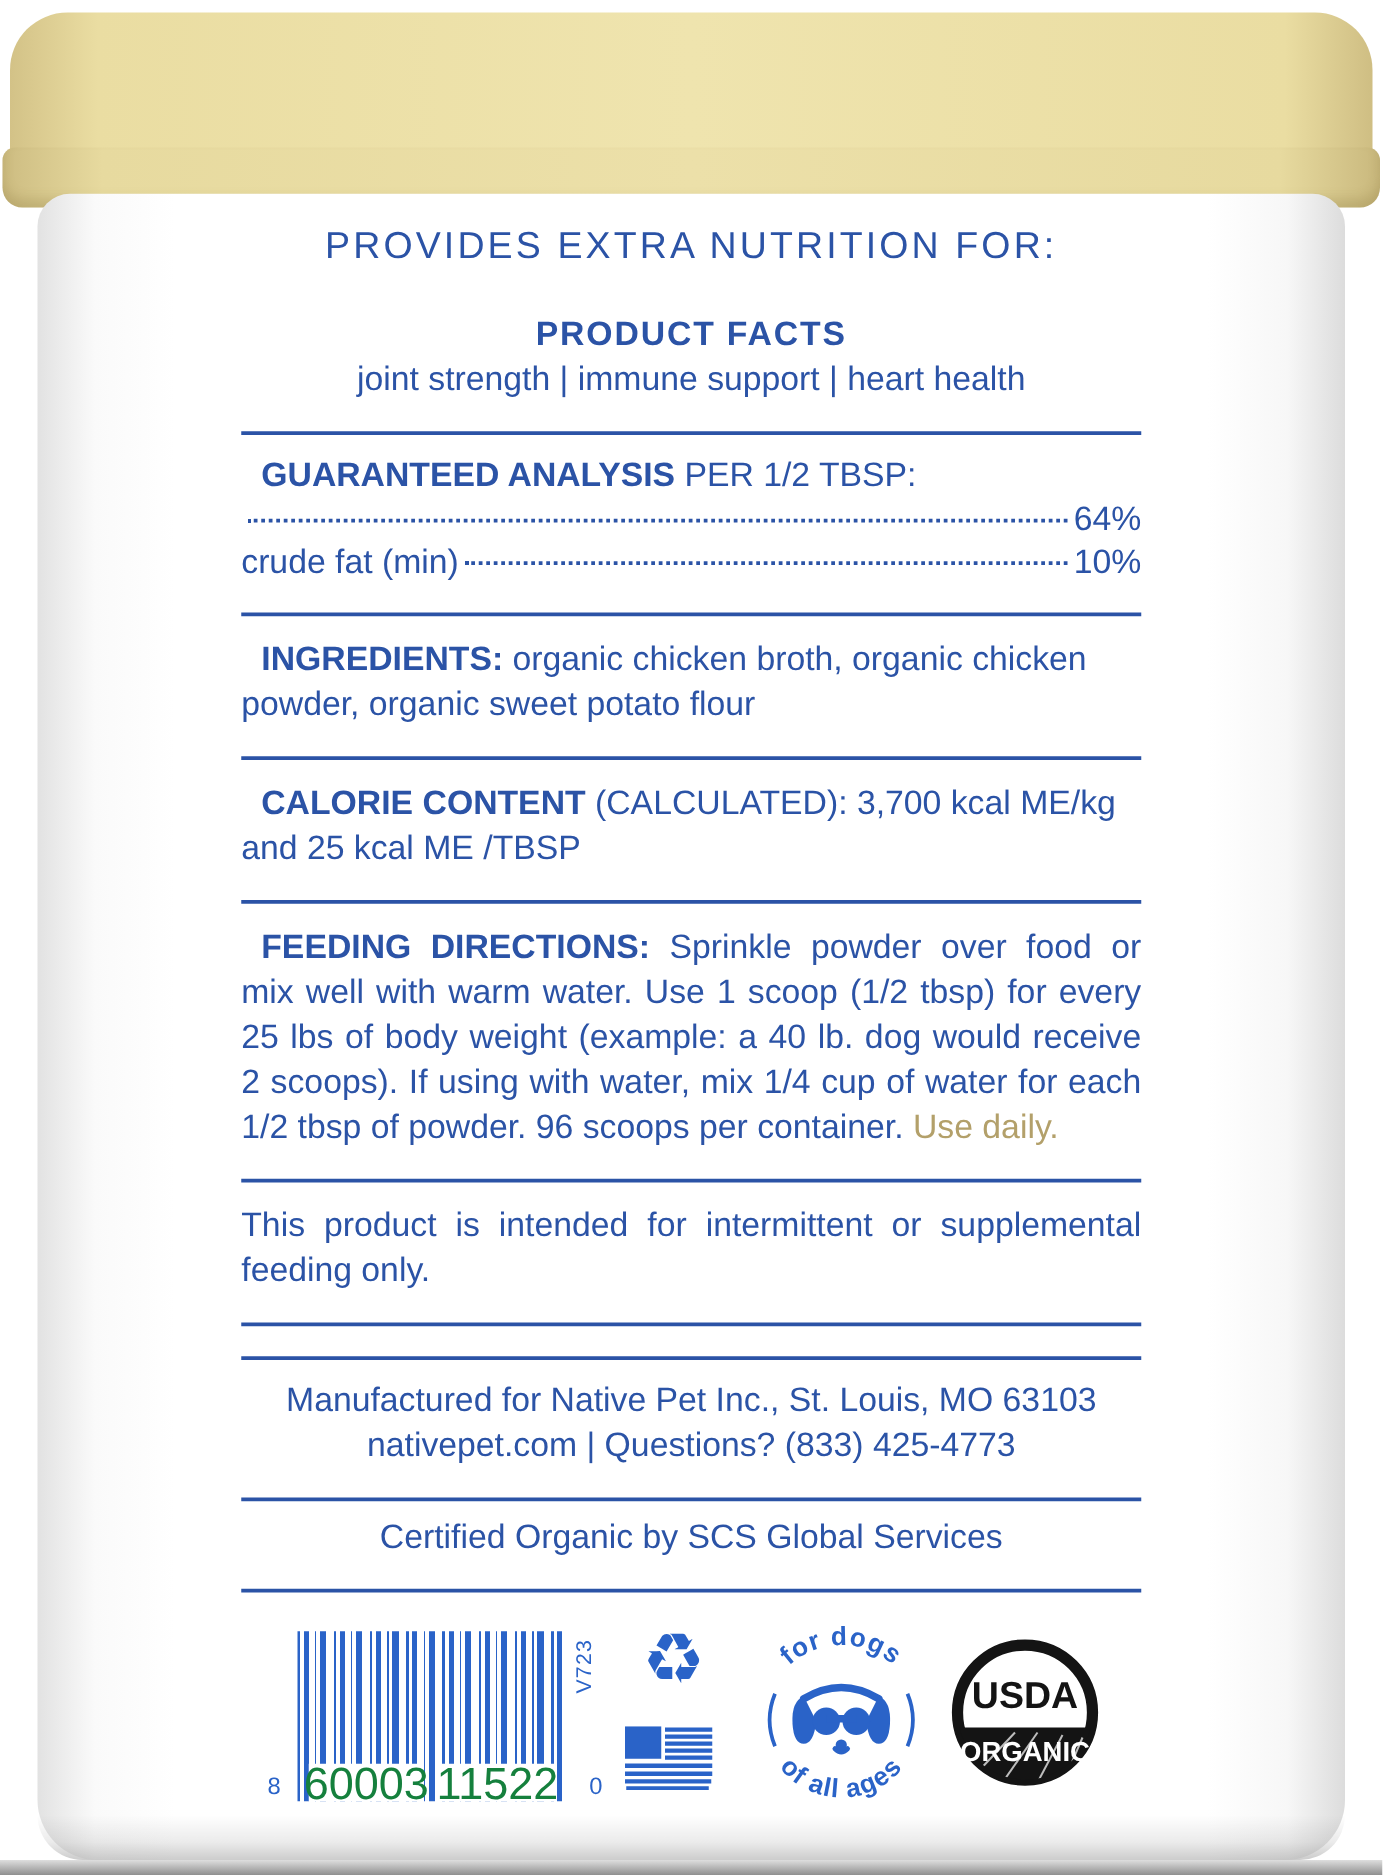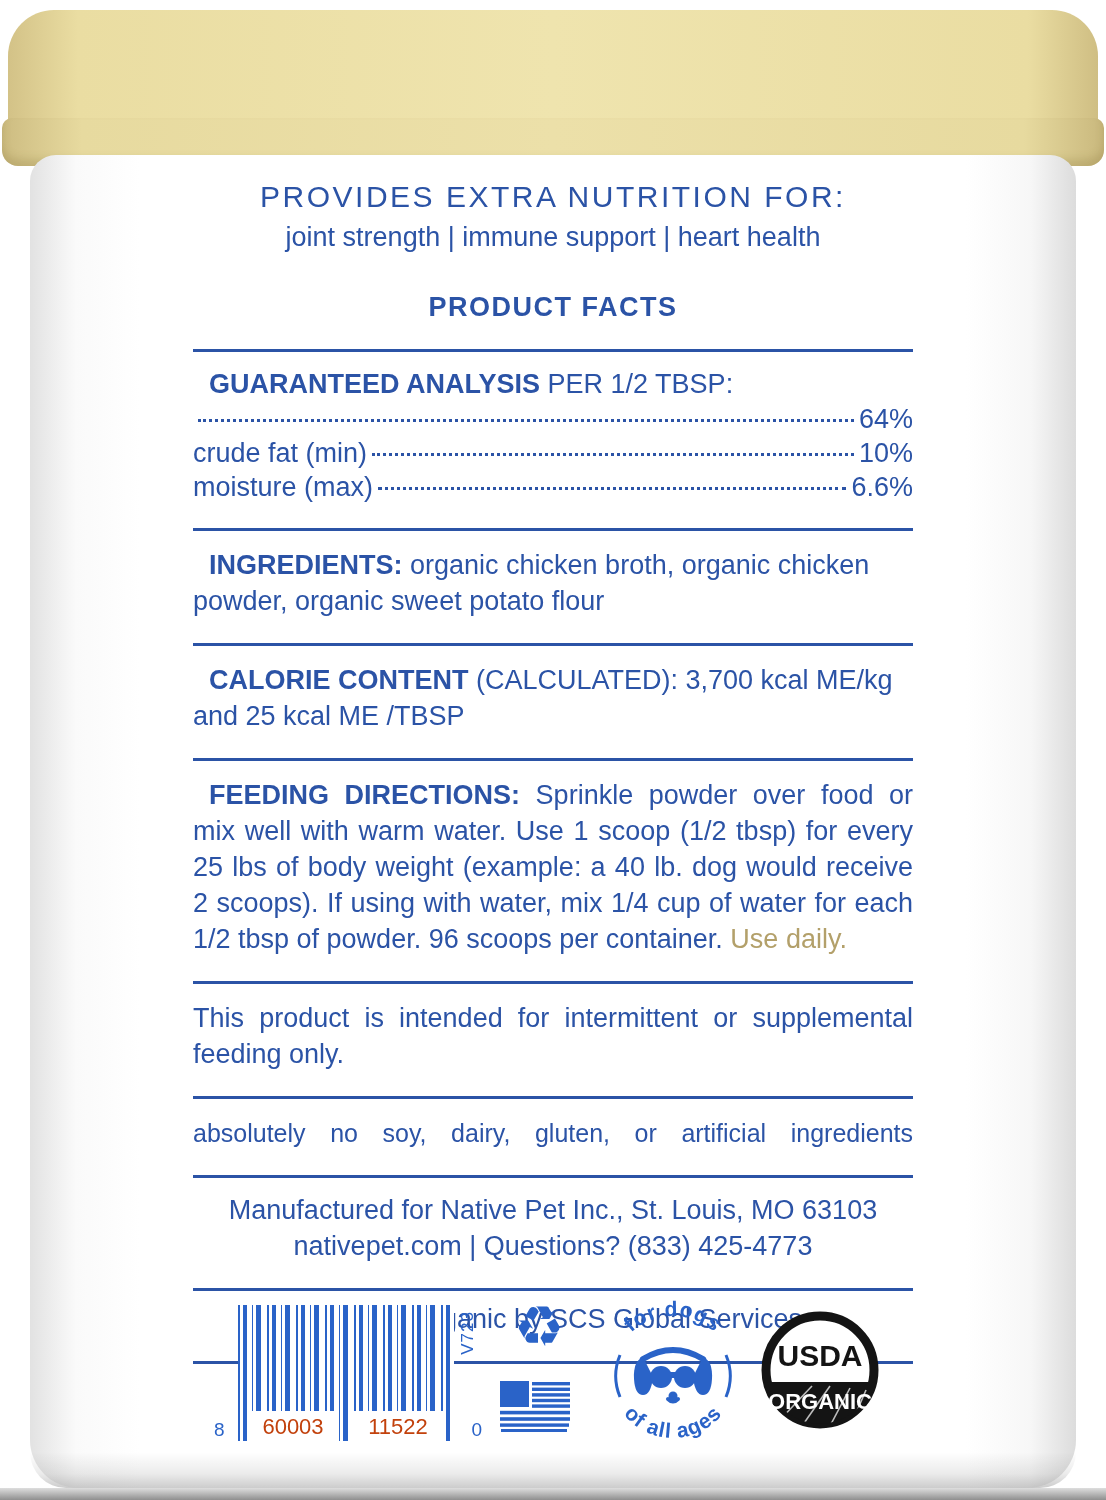--- a/index.html
+++ b/index.html
@@ -64,21 +64,21 @@
   .barcode { position:absolute; left:208px; top:1150px; width:216px; height:136px; }
   .bars {
     position:absolute; inset:0;
     background:repeating-linear-gradient(90deg,
       #2a63c8 0 2px,#ffffff 2px 5px,#2a63c8 5px 9px,#ffffff 9px 14px,
       #2a63c8 14px 15px,#ffffff 15px 18px,#2a63c8 18px 23px,#ffffff 23px 29px);
   }
   .plate {
     position:absolute; bottom:0; height:30px; background:#ffffff;
     display:flex; align-items:flex-end; justify-content:center;
-    font-size:22px; color:#c2410c; line-height:28px;
+    font-size:36px; color:#15803d; line-height:28px;
   }
   .plate.pl { left:9px; width:92px; }
   .plate.pr { left:114px; width:92px; }
   .bc-side { position:absolute; bottom:0; font-size:19px; color:#2a63c8; line-height:22px; }
   .bc-left { left:-24px; }
   .bc-right { right:-28px; }
   .bc-ver {
     position:absolute; right:-36px; top:18px; font-size:17px; color:#2a63c8;
     transform:rotate(-90deg); transform-origin:center; letter-spacing:1px;
   }
@@ -93,62 +93,56 @@
 
 <div class="stage">
 
   <div class="lid"></div>
   <div class="lid-lip"></div>
 
   <div class="can">
     <div class="content">
 
       <div class="center provides-title">PROVIDES EXTRA NUTRITION FOR:</div>
+      <div class="center product-facts">PRODUCT FACTS</div>
+
       <div class="center provides-sub">joint strength | immune support | heart health</div>
-
-      <div class="center product-facts">PRODUCT FACTS</div>
 
       <hr class="rule">
 
       <div class="ga-heading"><span class="bold">GUARANTEED ANALYSIS</span><span> PER 1/2 TBSP:</span></div>
 
       <div class="ga-row">
         <span class="ga-leader"></span>
         <span>64%</span>
       </div>
       <div class="ga-row">
         <span>crude fat (min)</span>
         <span class="ga-leader"></span>
         <span>10%</span>
       </div>
-      <div class="ga-row">
-        <span>moisture (max)</span>
-        <span class="ga-leader"></span>
-        <span>6.6%</span>
-      </div>
 
       <hr class="rule">
 
       <p class="para"><span class="bold">INGREDIENTS:</span><span> organic chicken broth, organic chicken powder, organic sweet potato flour</span></p>
 
       <hr class="rule">
 
       <p class="para"><span class="bold">CALORIE CONTENT</span><span> (CALCULATED): </span><span>3,700 kcal ME/kg and 25 kcal ME /TBSP</span></p>
 
       <hr class="rule">
 
       <p class="para just"><span class="bold">FEEDING DIRECTIONS:</span><span> Sprinkle powder over food or mix well with warm water. Use 1 scoop (1/2 tbsp) for every 25 lbs of body weight (example: a 40 lb. dog would receive 2 scoops). If using with water, mix 1/4 cup of water for each 1/2 tbsp of powder. 96 scoops per container. </span><span class="tan">Use daily.</span></p>
 
       <hr class="rule">
 
       <p class="para just">This product is intended for intermittent or supplemental feeding only.</p>
 
       <hr class="rule">
 
-      <p class="para just-last">absolutely no soy, dairy, gluten, or artificial ingredients</p>
 
       <hr class="rule">
 
       <div class="center mfg">Manufactured for Native Pet Inc., St. Louis, MO 63103</div>
       <div class="center">nativepet.com | Questions? (833) 425-4773</div>
 
       <hr class="rule">
 
       <div class="center tight">Certified Organic by SCS Global Services</div>
 

